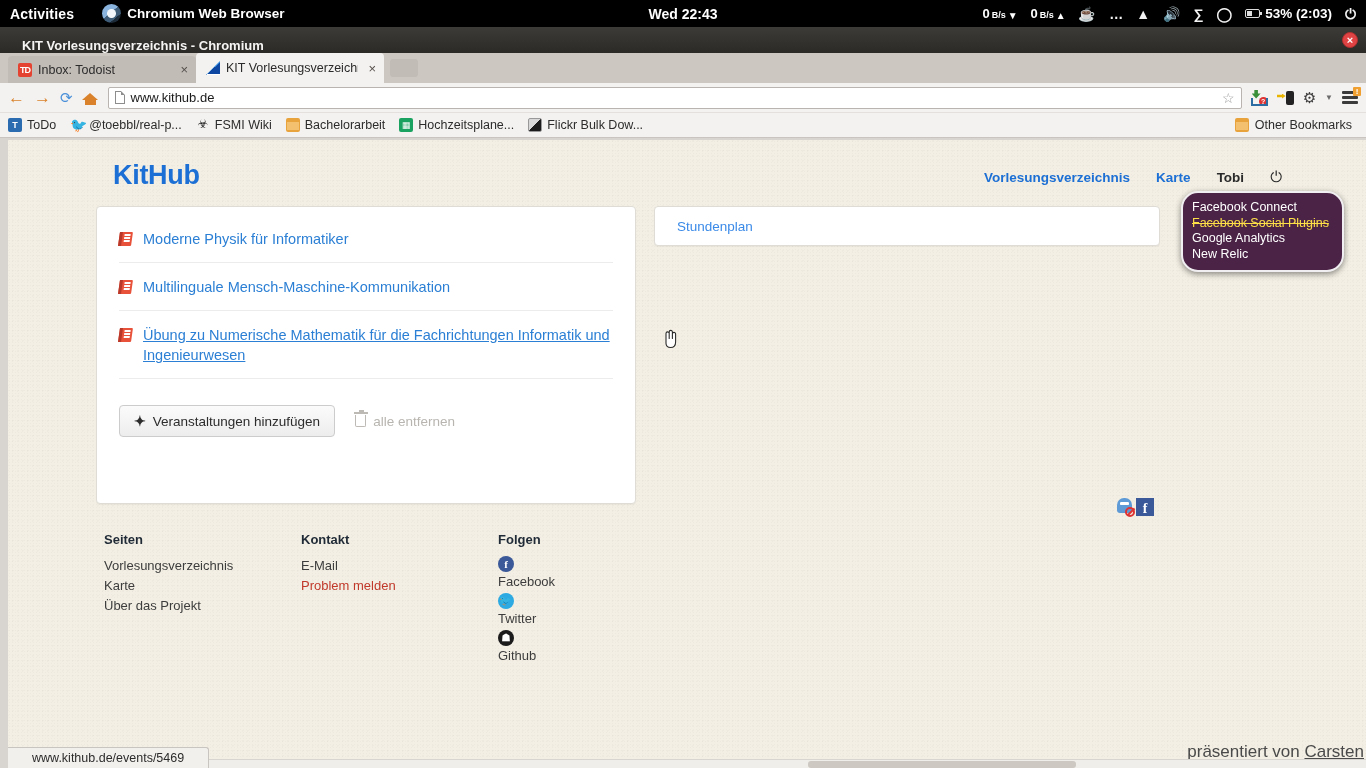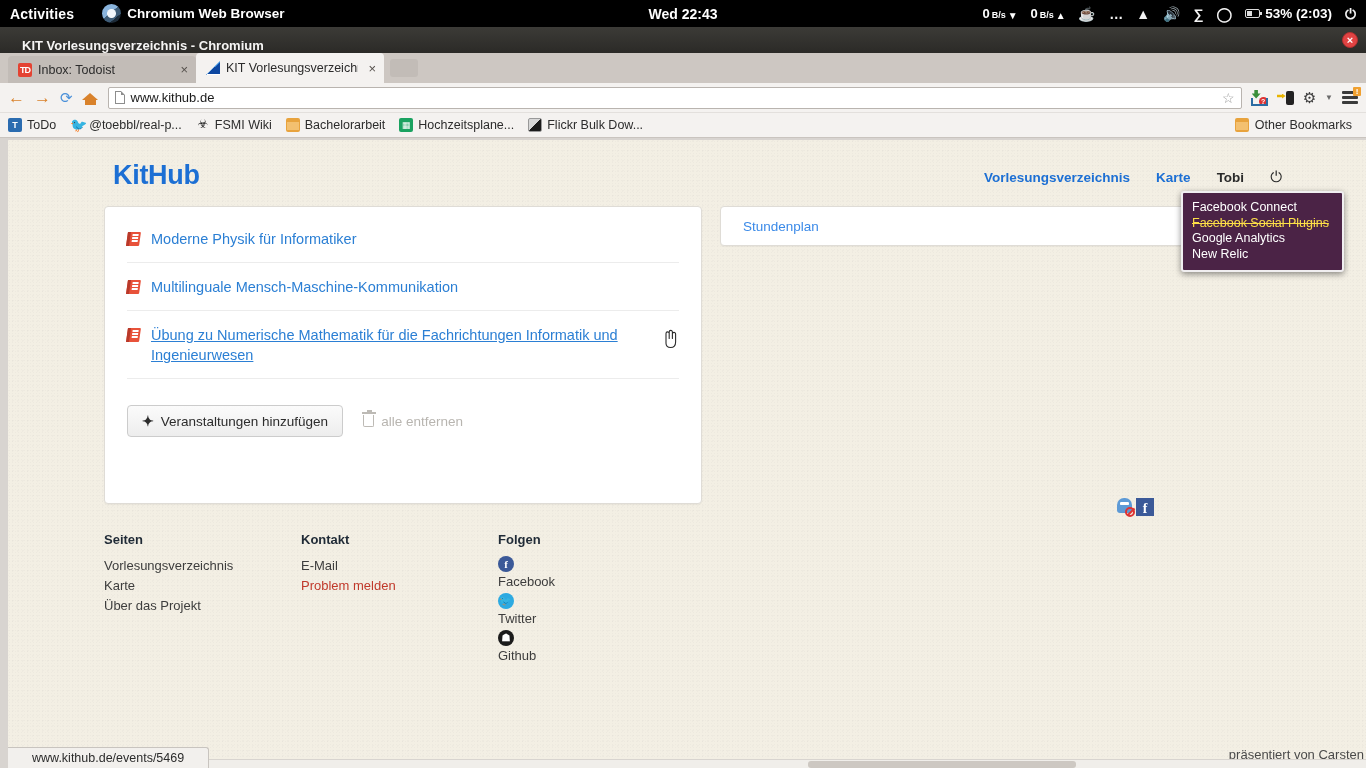--- a/index.html
+++ b/index.html
@@ -165,21 +165,21 @@
   #mainnav{ margin-left:auto; display:flex; align-items:center; gap:26px; padding-top:20px; padding-right:4px;}
   #mainnav a{ color:#1c6fd4; font-size:13.5px; font-weight:bold; text-decoration:none;}
   #mainnav .user{ color:#2a2a2a; font-weight:bold; font-size:13.5px;}
   .power-ico{ font-size:15px; color:#2a2a2a;}
 
   .panel{
     background:#fff; border:1px solid #dfdcd6; border-radius:4px;
     box-shadow:0 1px 1px rgba(0,0,0,.04);
   }
   #cols{ display:flex; gap:18px; align-items:flex-start;}
-  #left-panel{ width:598px; min-height:298px; margin-left:8px;}
+  #left-panel{ width:540px; min-height:298px; }
   #right-panel{ width:506px; height:40px; display:flex; align-items:center; padding-left:22px;}
   #right-panel a{ color:#3b8ae8; font-size:13.5px; text-decoration:none;}
 
   .course-list{ padding: 8px 22px 0 22px;}
   .course-row{
     display:flex; align-items:flex-start; gap:11px;
     padding:14px 0 13px 0; border-bottom:1px solid #ececec;
   }
   .course-row:last-of-type{ border-bottom:1px solid #ececec;}
   .book-ico{
@@ -228,39 +228,39 @@
     box-shadow: 0 0 0 1px #fff inset; background:#fff; border-radius:2px;}
   .fb-block{ position:absolute; right:-1px; bottom:-1px; width:10px;height:10px;border-radius:50%;
     border:2px solid #d33; background:transparent;}
   .fb-block:after{content:"";position:absolute;left:-1px;top:2px;width:10px;height:2px;background:#d33;transform:rotate(-45deg);}
   .fb-square{ width:18px;height:18px; background:#3b5998; color:#fff; font-size:14px; font-weight:bold;
     font-family:"Liberation Serif", serif; display:flex;align-items:flex-end;justify-content:center; line-height:1;}
 
   
   #ext-popup{
     position:absolute; left:1181px; top:164px; width:163px;
-    background:#4b2346; border:2px solid #f0eef0; border-radius:3px;
+    background:#4b2346; border:2px solid #f0eef0; border-radius:17px;
     box-shadow:0 2px 6px rgba(0,0,0,.45);
     padding:7px 9px 8px 9px; color:#ffffff; font-size:12.5px; line-height:15.5px;
     z-index:40;
   }
   #ext-popup .struck{ color:#fde047; text-decoration:line-through;}
 
   
   #cursor{ position:absolute; left:662px; top:302px; width:18px;height:20px; z-index:50;}
 
   
   #statusbar{
     position:absolute; left:0; bottom:0; height:21px; padding:0 24px;
     background:#f2f0ed; border:1px solid #c8c4bf; border-left:none; border-bottom:none;
     border-top-right-radius:3px;
     display:flex; align-items:center; font-size:12.5px; color:#2c2c2c; z-index:30;
   }
   #page-credit{
-    position:absolute; right:10px; bottom:6px; font-size:13px; color:#4a4a4a;
+    position:absolute; right:10px; bottom:6px; font-size:17px; color:#4a4a4a;
   }
   #page-credit a{ color:#4a4a4a;}
   #hscroll{
     position:absolute; left:0; bottom:0; width:1366px; height:9px; background:#f0eeea;
     border-top:1px solid #d8d4cf;
   }
   #hscroll .thumb{ position:absolute; left:800px; top:1px; width:268px; height:7px;
     background:#cdc8c2; border-radius:3px;}
 </style>
 </head>

